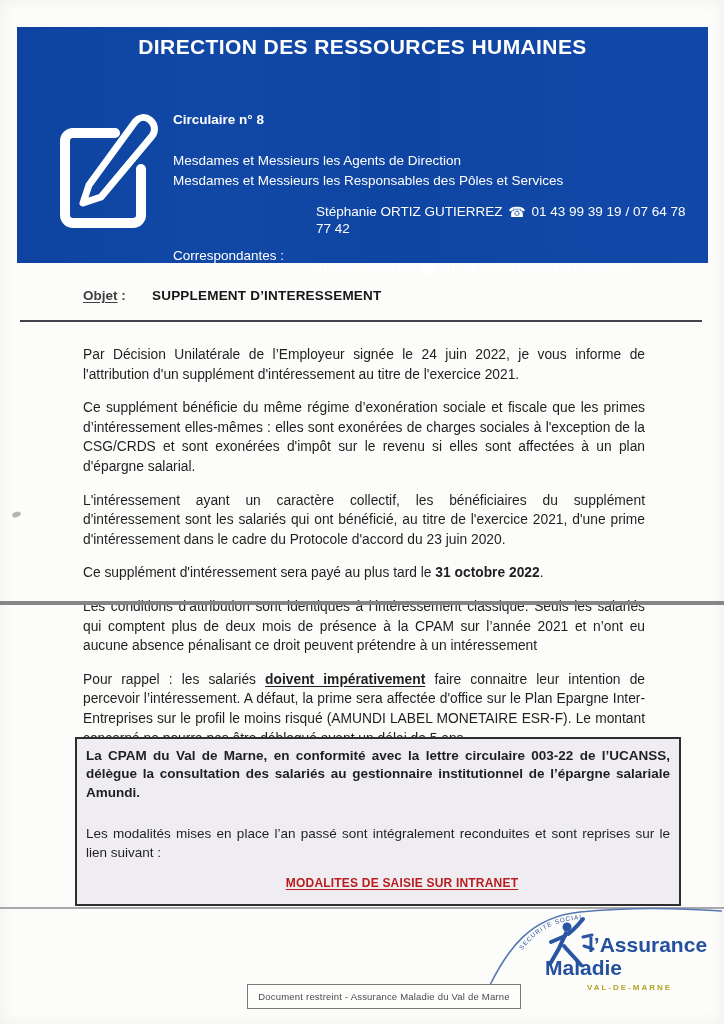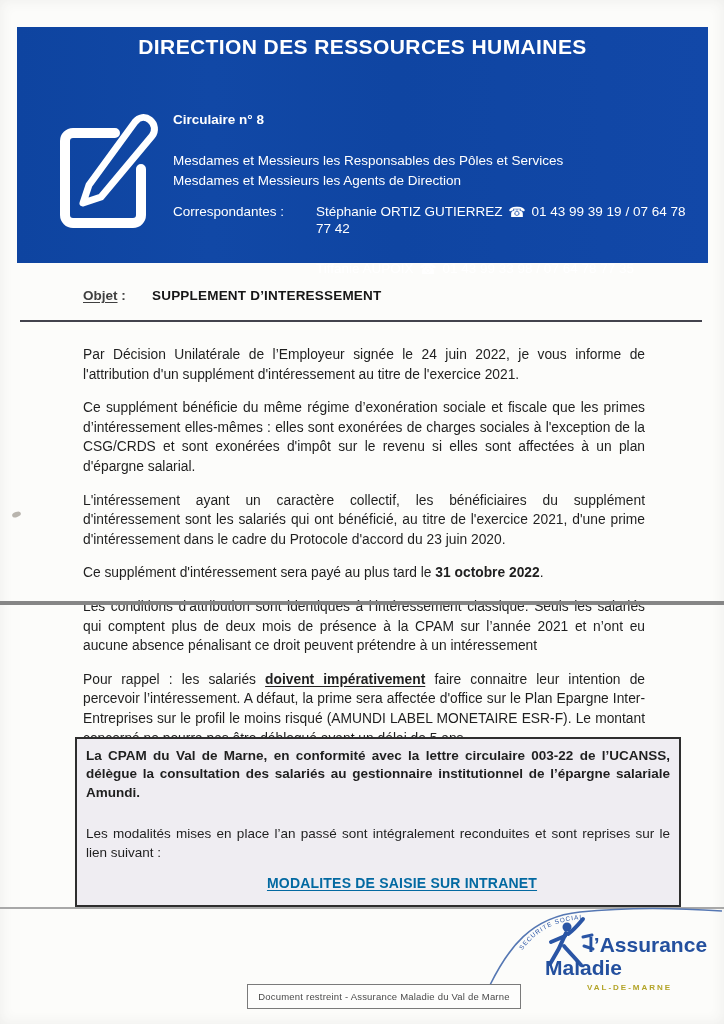--- a/index.html
+++ b/index.html
@@ -19,21 +19,21 @@
     text-align:center;font-weight:700;font-size:21px;letter-spacing:.4px;
     padding-top:8px;
   }
   .edit-icon{position:absolute;left:38px;top:84px;width:106px;height:122px;}
   .banner-info{position:absolute;left:156px;top:84px;font-size:13.5px;line-height:17px;width:520px;}
   .circ-num{font-weight:700;margin:0 0 24px 0;}
   .diffusion{margin:0 0 4px 0;}
   .diffusion b{font-weight:700;}
   .recipient{margin:0 0 3px 0;}
   .corr-row{display:flex;margin-top:14px;}
-  .corr-label{width:143px;flex:none;}
+  .corr-label{width:143px;flex:none;margin-top:44px;}
   .corr-list{display:flex;flex-direction:column;gap:23px;}
   .phone-glyph{font-size:14px;position:relative;top:1px;padding:0 2px;}
   
   .objet-row{position:absolute;left:83px;top:288px;font-size:13.5px;display:flex;}
   .objet-left{width:69px;flex:none;color:#404040;font-weight:700;}
   .objet-left .u{text-decoration:underline;text-underline-offset:2px;}
   .objet-value{font-weight:700;color:#161616;letter-spacing:.2px;}
   .rule{position:absolute;left:20px;top:320px;width:682px;height:2px;background:#43434d;}
   
   .content{
@@ -47,21 +47,21 @@
   .notice-box{
     position:absolute;left:75px;top:737px;width:584px;
     border:2px solid #2e2e2e;background:#efedf2;
     padding:8px 9px 12px 9px;
     font-size:13.5px;line-height:18.4px;text-align:justify;
   }
   .notice-box .np1{margin:0 0 23px 0;font-weight:700;}
   .notice-box .np2{margin:0;}
   .link-row{text-align:center;margin-top:12px;}
   .intranet-link{
-    color:#0369a1;font-weight:700;font-size:14px;
+    color:#b91c1c;font-weight:700;font-size:12px;
     text-decoration:underline;text-underline-offset:2px;letter-spacing:.2px;cursor:pointer;padding-left:48px;
   }
   
   .artifact-line{position:absolute;left:0;top:601px;width:724px;height:4px;background:#868686;}
   .speck{position:absolute;left:12px;top:512px;width:9px;height:5px;background:#b9b5ae;border-radius:50%;transform:rotate(-18deg);}
   
   .footer-divider{position:absolute;left:0;top:907px;width:724px;height:2px;background:#a8a8a8;}
   .logo{position:absolute;left:488px;top:903px;width:236px;height:98px;}
   .restricted-banner{
     position:absolute;left:247px;top:984px;width:272px;height:23px;
@@ -80,22 +80,22 @@
 
     <div class="edit-icon">
       <svg viewBox="0 0 106 122" width="106" height="122">
         <path d="M86,58 v46 a8,8 0 0 1 -8,8 H18 a8,8 0 0 1 -8,-8 V30 a8,8 0 0 1 8,-8 h42" fill="none" stroke="#ffffff" stroke-width="10" stroke-linecap="round"></path>
         <path d="M34,74 L28,92 L46,86 L97,25 C101,20 100,13 95,9 C90,5 84,6 80,11 L34,74 Z" fill="none" stroke="#ffffff" stroke-width="7" stroke-linejoin="round"></path>
       </svg>
     </div>
 
     <div class="banner-info">
       <p class="circ-num">Circulaire n° 8</p>
+      <p class="recipient">Mesdames et Messieurs les Agents de Direction</p>
       <p class="recipient">Mesdames et Messieurs les Responsables des Pôles et Services</p>
-      <p class="recipient">Mesdames et Messieurs les Agents de Direction</p>
 
       <div class="corr-row">
         <div class="corr-label">Correspondantes :</div>
         <div class="corr-list">
           <div>
             <span>Stéphanie ORTIZ GUTIERREZ</span>
             <span class="phone-glyph">☎</span>
             <span>01 43 99 39 19 / 07 64 78 77 42</span>
           </div>
           <div>

